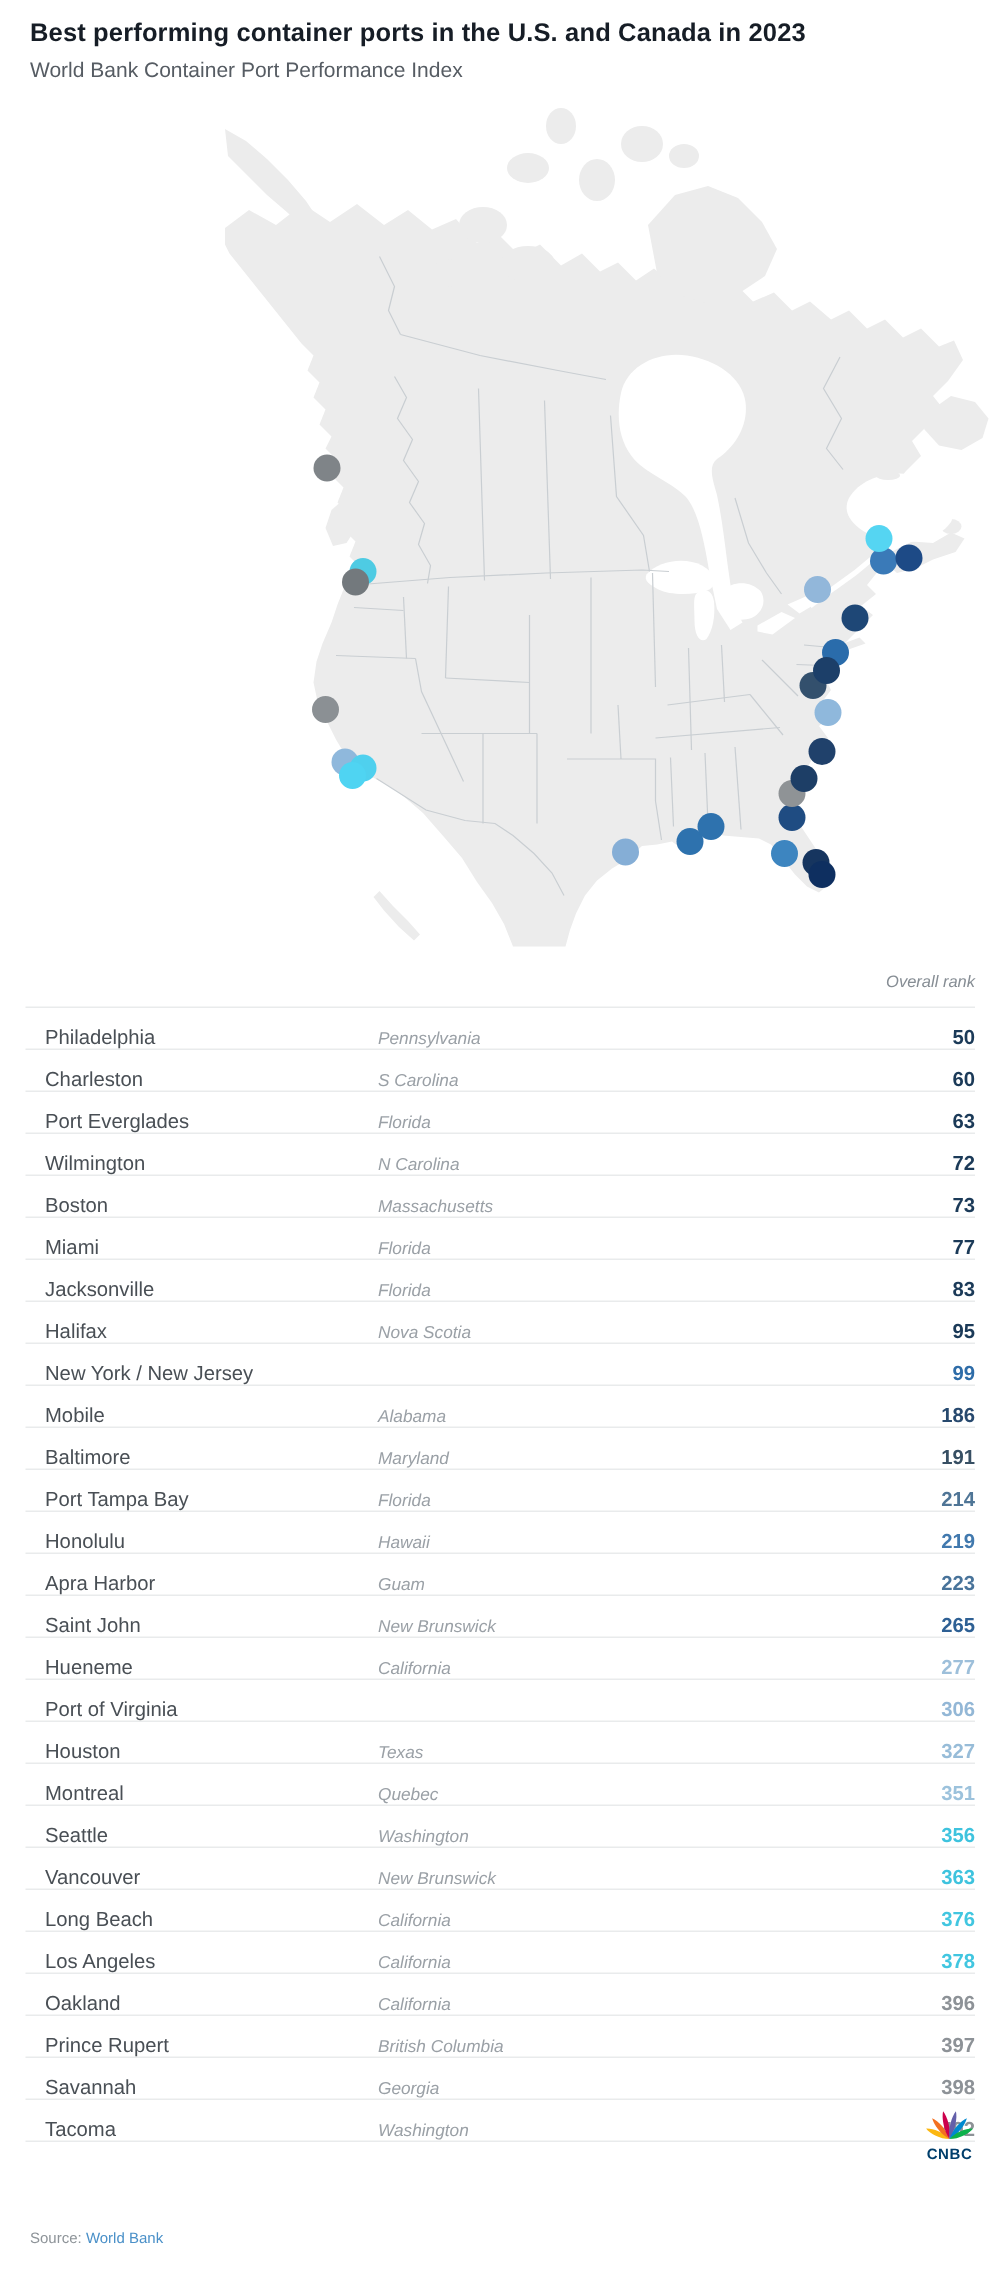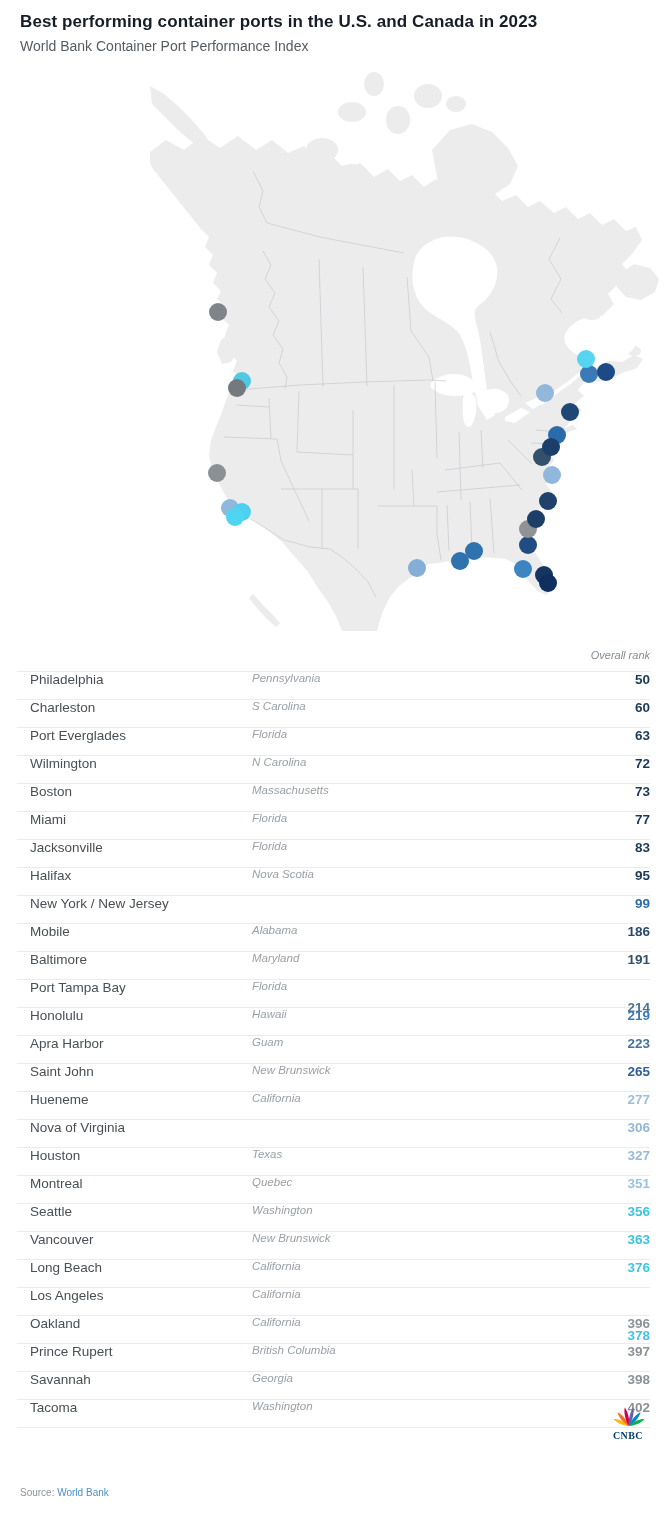--- a/index.html
+++ b/index.html
@@ -8,29 +8,29 @@
   
   .hdr{position:absolute;top:12px;left:20px;right:20px;z-index:3;}
   .title{font-size:17px;font-weight:bold;color:#161d26;letter-spacing:.1px;}
   .subtitle{font-size:14px;color:#565c63;margin-top:6px;}
   
   .map-svg{position:absolute;top:0;left:0;z-index:1;}
   
   .tbl{position:absolute;top:638px;left:0;width:666px;z-index:3;}
   .rank-hdr{margin:0 16px 0 17px;height:33px;display:flex;justify-content:flex-end;align-items:center;
             border-bottom:1px solid #e9ebec;font-style:italic;font-size:11px;color:#868d94;}
-  .t-row{margin:0 16px 0 17px;height:28px;box-sizing:border-box;display:flex;align-items:flex-start;
+  .t-row{margin:0 16px 0 17px;height:28px;box-sizing:border-box;display:flex;align-items:flex-end;
          border-bottom:1px solid #e9ebec;}
   .t-port{width:222px;padding-left:13px;font-size:13.5px;color:#494f55;white-space:nowrap;}
   .t-region{flex:1;font-style:italic;font-size:11.5px;color:#9aa0a6;}
   .t-rank{width:72px;text-align:right;font-weight:bold;font-size:13.5px;}
   
   .src{position:absolute;left:20px;top:1487px;font-size:10px;color:#8e9499;z-index:3;}
   .src a{text-decoration:none;}
-  .logo{position:absolute;right:13px;top:1407px;width:40px;z-index:3;font-family:Liberation Serif, serif;}
+  .logo{position:absolute;right:13px;top:1407px;width:40px;text-align:center;z-index:3;}
   .logo-txt{font-size:10px;font-weight:bold;letter-spacing:.4px;margin-top:-1px;}
 </style>
 </head>
 <body>
 
 <div id="page">
 
   <svg class="map-svg" width="666" height="645" viewBox="0 0 666 645" aria-hidden="true">
     <g id="land-group" fill="#ececec" stroke="none">
 
@@ -245,21 +245,21 @@
         <span class="t-port">Saint John</span>
         <span class="t-region">New Brunswick</span>
         <span class="t-rank" style="color: rgb(46, 96, 148);">265</span>
       </div>
         <div class="t-row">
         <span class="t-port">Hueneme</span>
         <span class="t-region">California</span>
         <span class="t-rank" style="color: rgb(157, 191, 218);">277</span>
       </div>
         <div class="t-row">
-        <span class="t-port">Nova of Virginia</span>
+        <span class="t-port">Port of Virginia</span>
         <span class="t-region"></span>
         <span class="t-rank" style="color: rgb(147, 183, 214);">306</span>
       </div>
         <div class="t-row">
         <span class="t-port">Houston</span>
         <span class="t-region">Texas</span>
         <span class="t-rank" style="color: rgb(151, 188, 216);">327</span>
       </div>
         <div class="t-row">
         <span class="t-port">Montreal</span>

